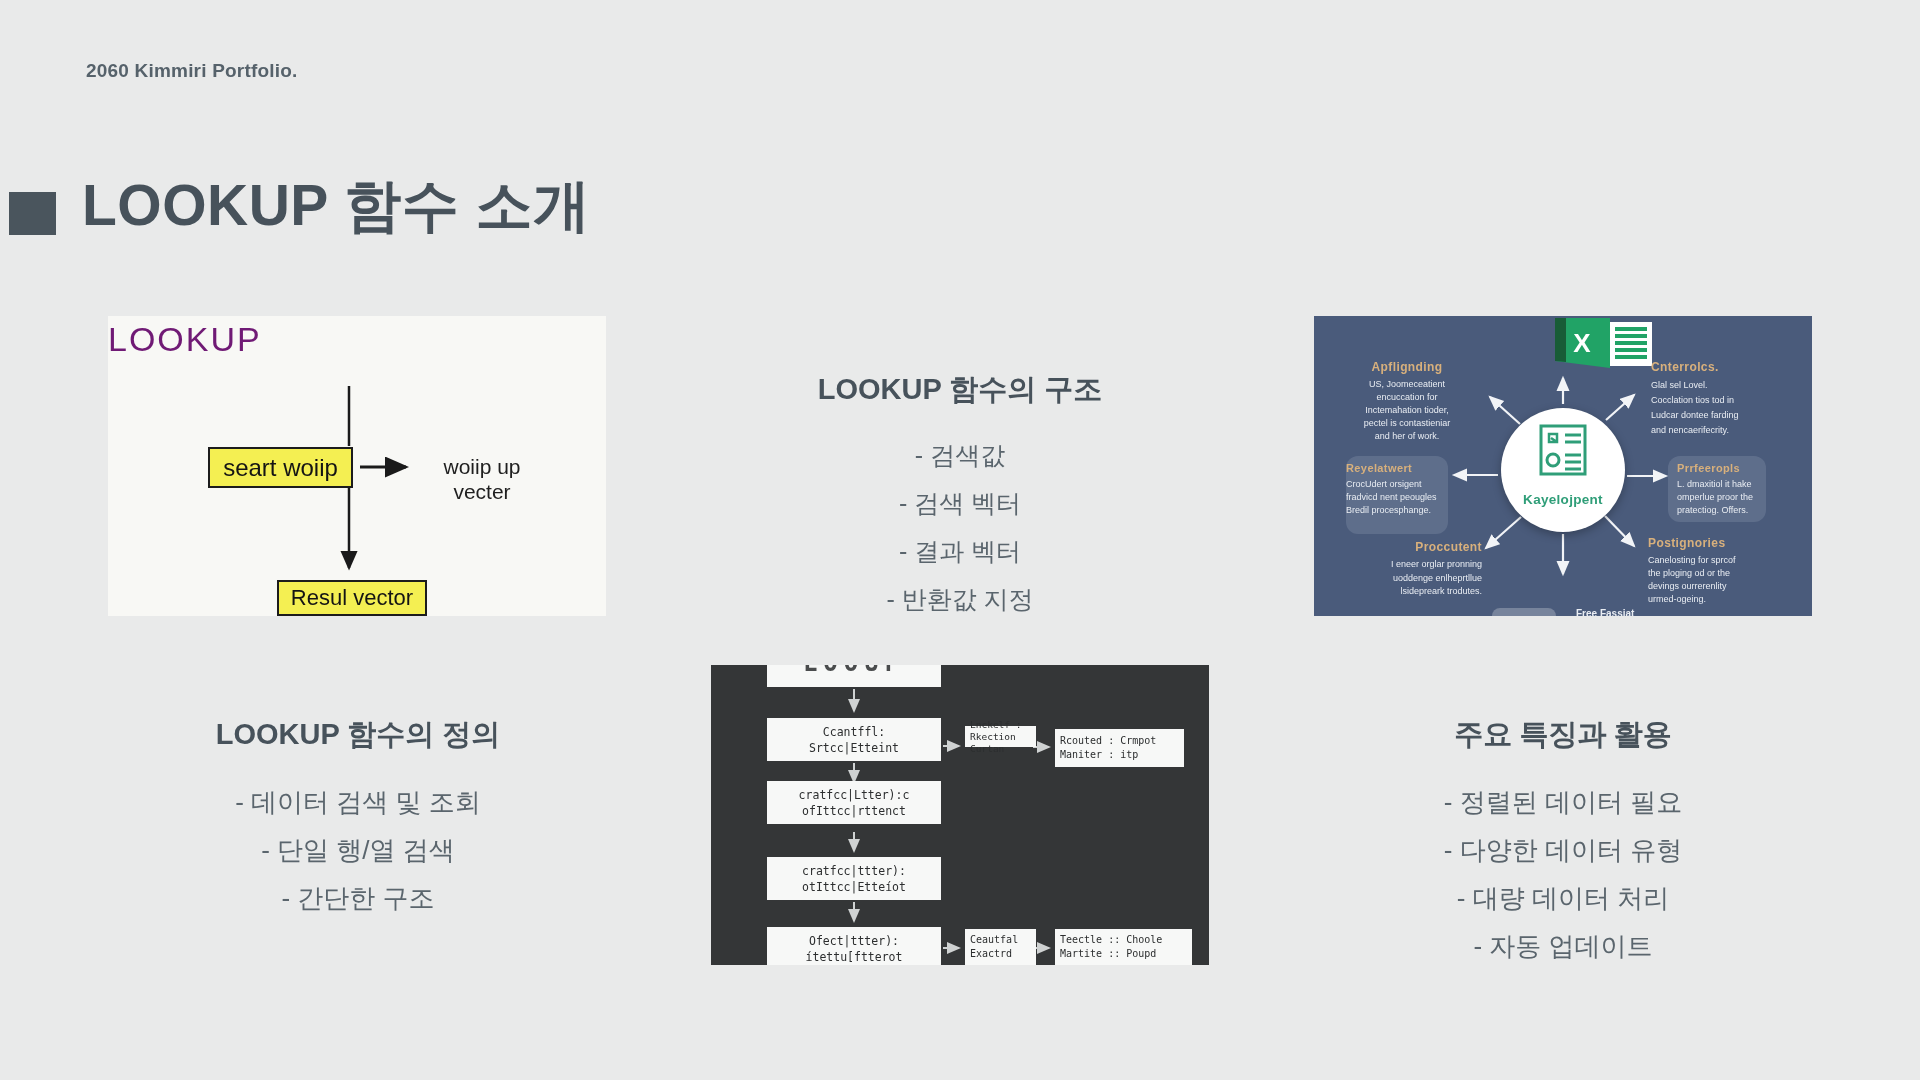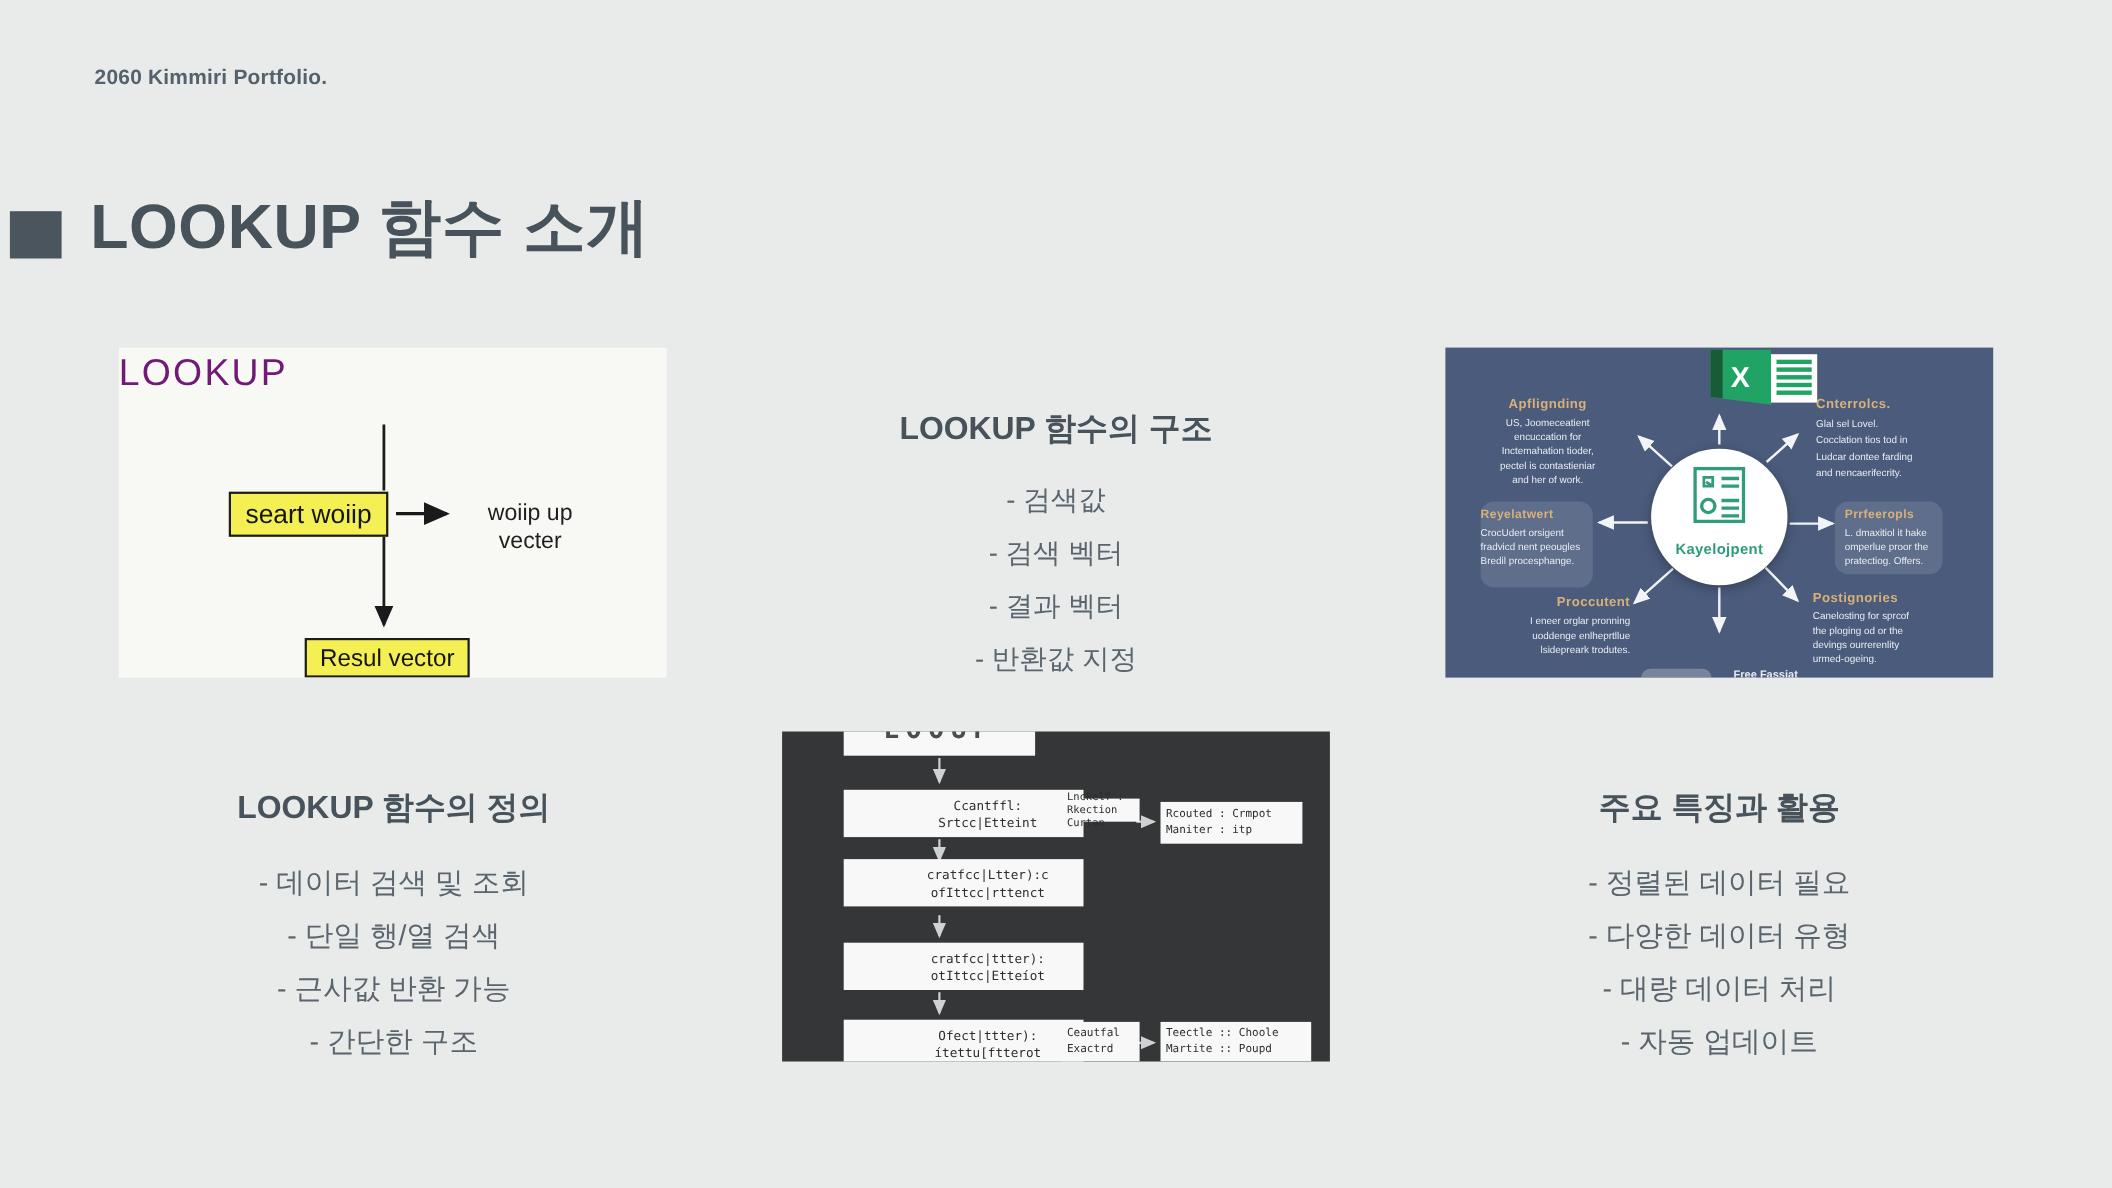--- a/index.html
+++ b/index.html
@@ -13,40 +13,40 @@
   .page-title{position:absolute;left:82px;top:168px;margin:0;font-size:57px;font-weight:800;
               color:#47525b;letter-spacing:.5px;}
 
   
   .sec-h{position:absolute;width:400px;text-align:center;font-size:29px;font-weight:800;color:#47525b;}
   .sec-list{position:absolute;width:500px;text-align:center;font-size:26px;color:#5a656d;line-height:48px;}
   .h-structure{left:760px;top:370px;}
   .list-structure{left:710px;top:431px;font-size:25px;}
   .h-definition{left:158px;top:715px;}
   .list-definition{left:108px;top:778px;}
-  .h-features{left:1363px;top:715px;}
+  .h-features{left:1363px;top:715px;font-family:Liberation Serif, serif;}
   .list-features{left:1313px;top:778px;}
 
   
   .lookup-card{position:absolute;left:108px;top:316px;width:498px;height:300px;background:#f8f8f5;overflow:hidden;}
   .lookup-title{position:absolute;left:0;top:4px;width:480px;font-size:34px;
                 color:#701a75;letter-spacing:2px;}
   .lookup-svg{position:absolute;left:0;top:0;}
   .ybox{position:absolute;background:#f4ef52;border:2px solid #1c1c1c;color:#141414;
         display:flex;align-items:center;justify-content:center;font-size:24px;}
   .ybox1{left:100px;top:131px;width:141px;height:37px;}
   .ybox2{left:169px;top:264px;width:146px;height:32px;font-size:22px;}
   .recell{position:absolute;left:316px;top:138px;width:116px;text-align:center;
           font-size:21px;line-height:25px;color:#1f1f1f;}
 
   
   .flow-card{position:absolute;left:711px;top:665px;width:498px;height:300px;background:#343637;overflow:hidden;}
   .fbox{position:absolute;background:#f7f8f7;color:#2c2e2f;
         font-family:"DejaVu Sans Mono",monospace;display:flex;flex-direction:column;justify-content:center;}
-  .fmain{left:56px;width:174px;height:43px;text-align:center;font-size:11.5px;line-height:16px;padding-left:44px;}
+  .fmain{left:56px;width:174px;height:43px;text-align:center;font-size:11.5px;line-height:16px;}
   .ftop{left:56px;top:-16px;width:174px;height:38px;text-align:center;font-size:24px;font-weight:700;
         letter-spacing:6px;color:#4a4c4d;justify-content:flex-start;}
   .f1{top:53px;}.f2{top:116px;}.f3{top:192px;}.f4{top:262px;}
   .fside{font-size:9.5px;line-height:12px;text-align:left;padding-left:5px;}
   .s1a{left:254px;top:61px;width:66px;height:21px;}
   .s1b{left:344px;top:64px;width:124px;height:38px;font-size:10px;line-height:14px;}
   .s2a{left:254px;top:264px;width:66px;height:36px;font-size:10px;line-height:14px;}
   .s2b{left:344px;top:264px;width:132px;height:36px;font-size:10px;line-height:14px;}
 
   
@@ -254,21 +254,20 @@
     </div>
 
     <div class="pill-partial"></div>
     <div class="partial-text">Free Fassiat</div>
   </div>
 
   <div class="sec-h h-definition">LOOKUP 함수의 정의</div>
   <div class="sec-list list-definition">
     <div>- 데이터 검색 및 조회</div>
     <div>- 단일 행/열 검색</div>
-    <div>- 근사값 반환 가능</div>
     <div>- 간단한 구조</div>
   </div>
 
   <div class="sec-h h-features">주요 특징과 활용</div>
   <div class="sec-list list-features">
     <div>- 정렬된 데이터 필요</div>
     <div>- 다양한 데이터 유형</div>
     <div>- 대량 데이터 처리</div>
     <div>- 자동 업데이트</div>
   </div>

